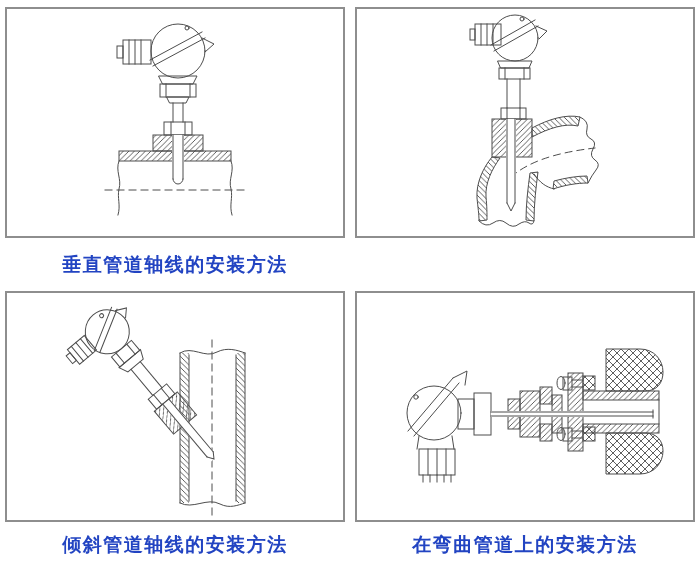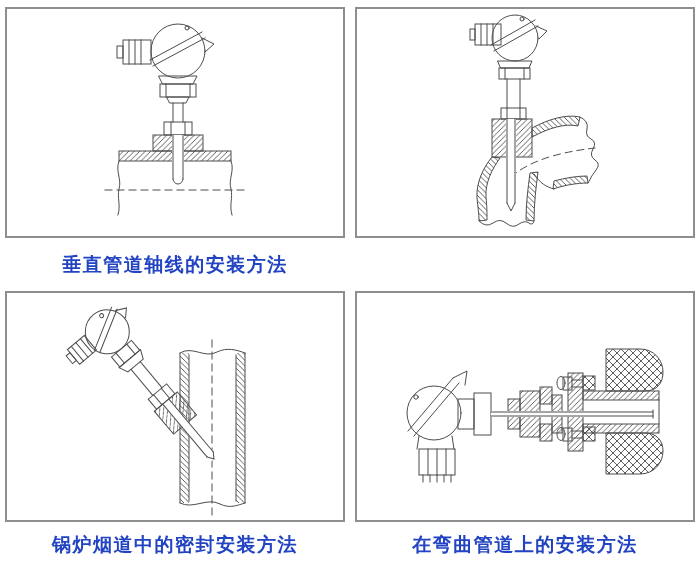--- a/index.html
+++ b/index.html
@@ -191,21 +191,21 @@
             <path d="M20,-177 l10,5 -7,7"></path>
             <rect x="-42" y="-178" width="22" height="19"></rect>
             <line x1="-37" y1="-178" x2="-37" y2="-159"></line>
             <line x1="-31" y1="-178" x2="-31" y2="-159"></line>
             <line x1="-25" y1="-178" x2="-25" y2="-159"></line>
             <rect x="-47" y="-174" width="5" height="10"></rect>
           </g>
         </g>
       </svg>
     </div>
-    <div class="caption">锅炉烟道中的密封安装方法</div>
+    <div class="caption">倾斜管道轴线的安装方法</div>
   </div>
 
   <div class="cell">
     <div class="panel">
       <svg width="336" height="227" viewBox="0 0 336 227">
         <g class="ln">
           <circle cx="77" cy="120" r="27"></circle>
           <circle cx="59" cy="104" r="2.2"></circle>
           <line x1="57" y1="143" x2="102" y2="90"></line>
           <line x1="51" y1="138" x2="96" y2="85"></line>

